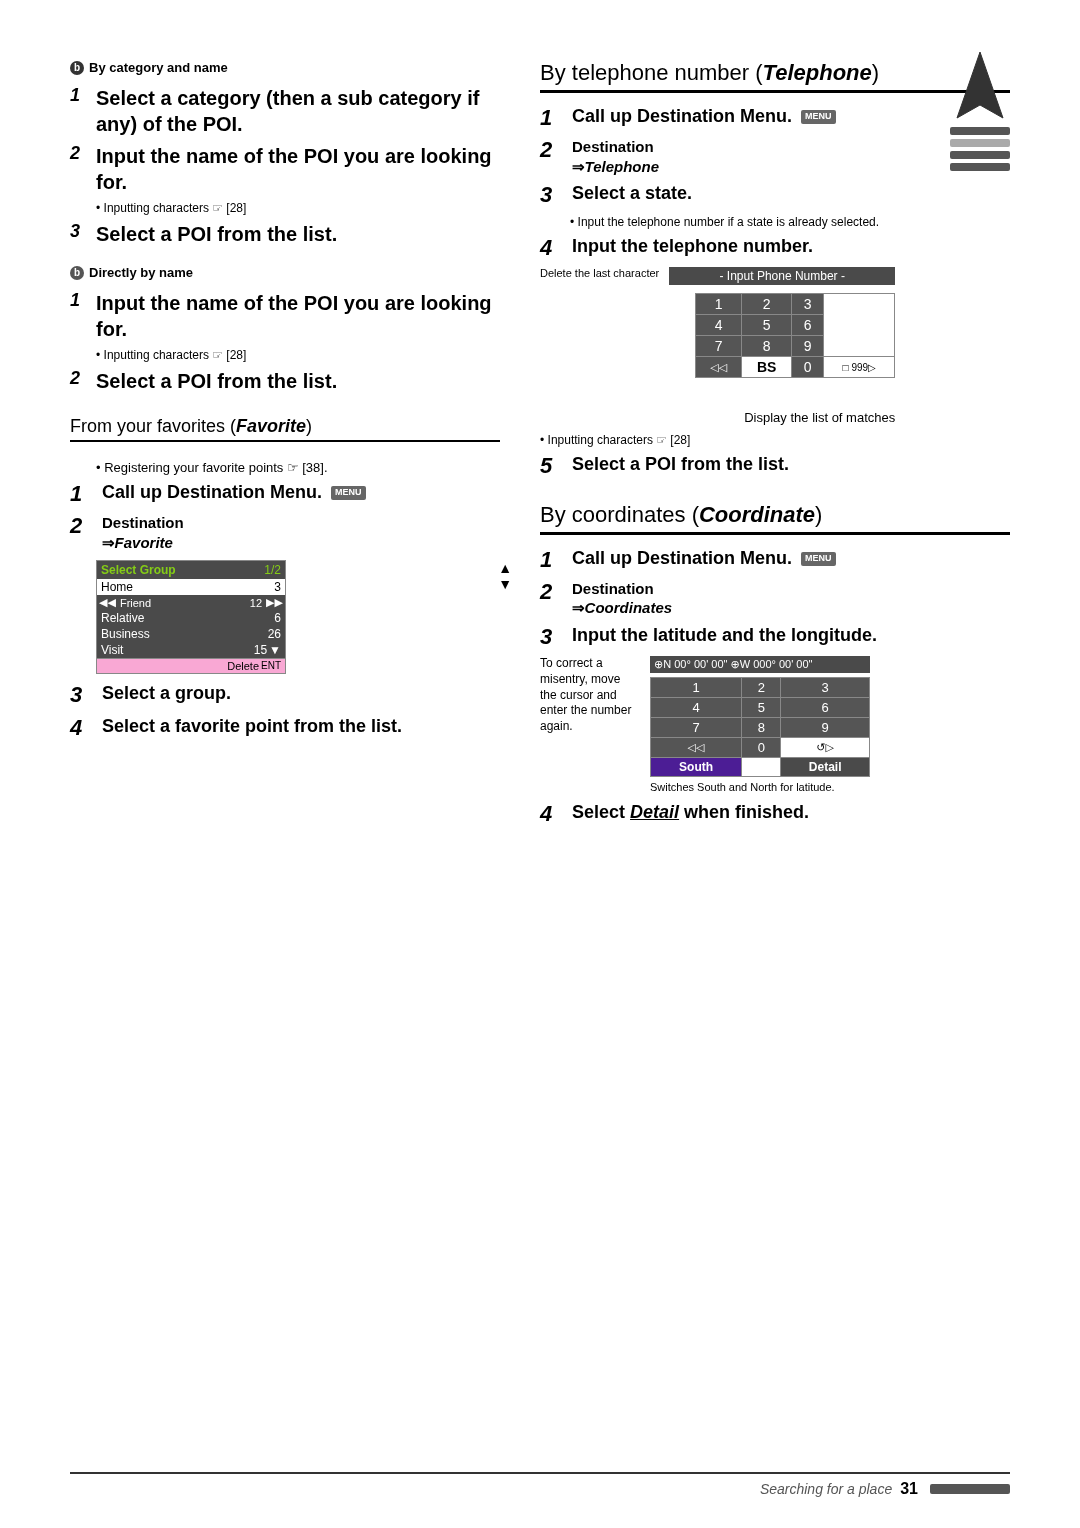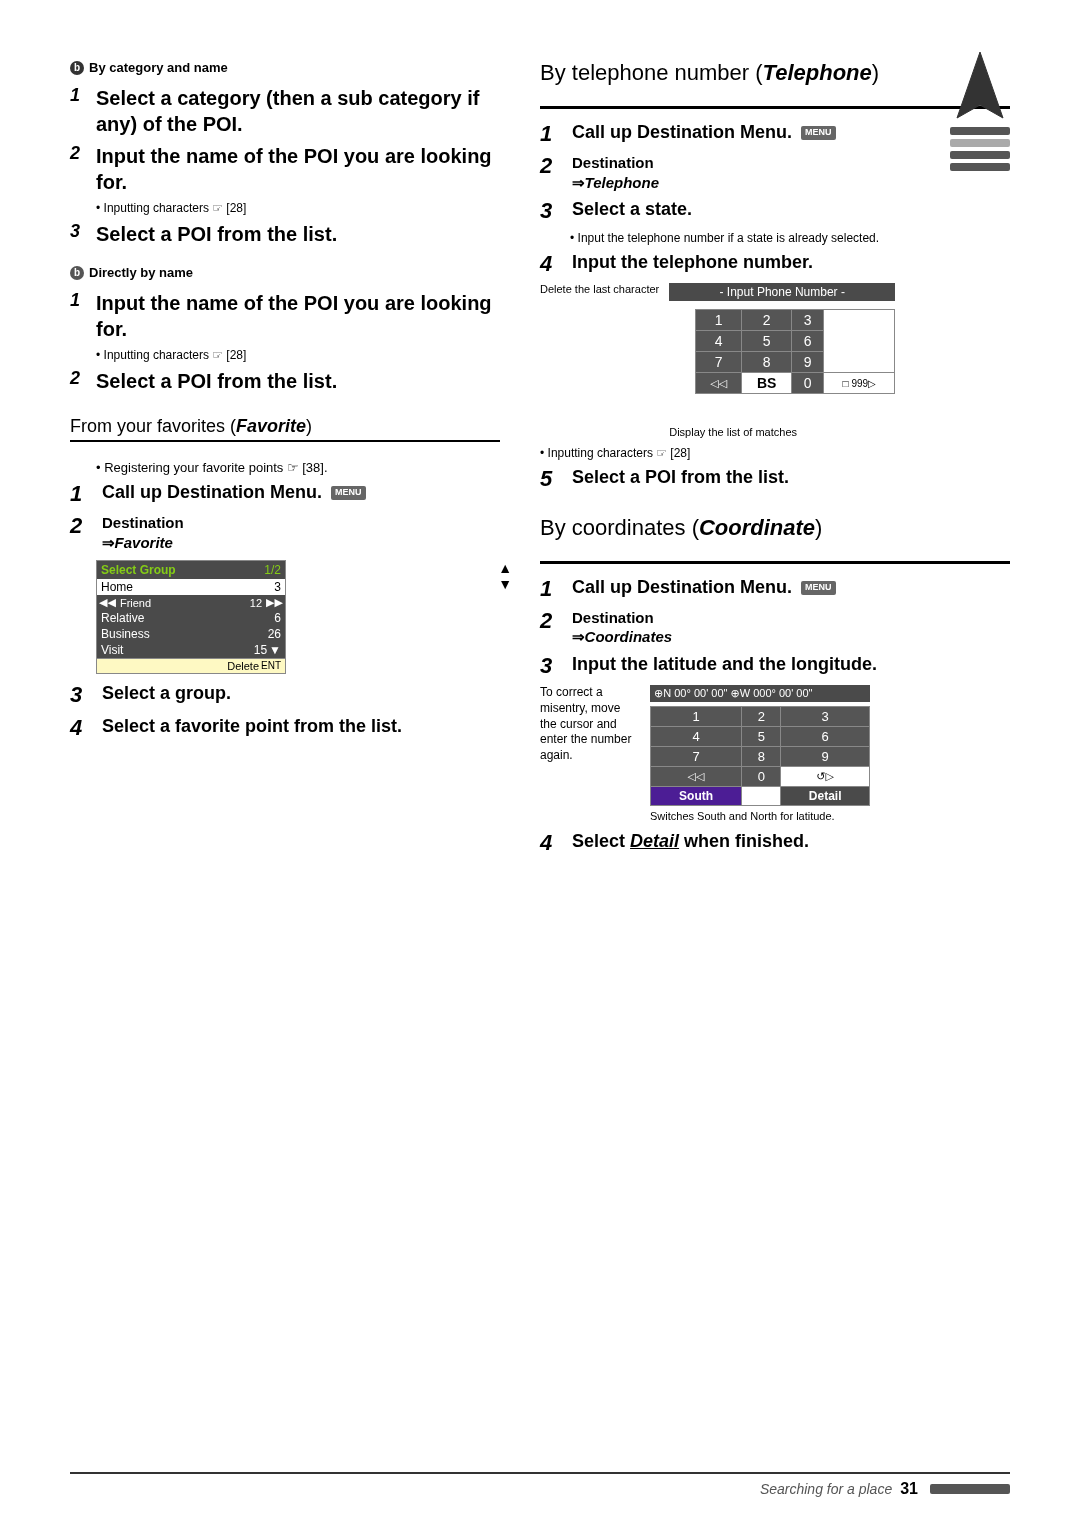--- a/index.html
+++ b/index.html
@@ -171,21 +171,21 @@
       font-size: 11px;
       padding: 1px 2px;
       align-items: center;
     }
     .fav-nav-arrows {
       font-size: 11px;
     }
     .fav-delete-row {
       display: flex;
       justify-content: flex-end;
-      background: #fef9c3;
+      background: #f9a8d4;
       border-top: 1px solid #888;
       font-size: 11px;
       padding: 1px 4px;
     }
     .scroll-indicator {
       position: absolute;
       right: -12px;
       top: 0;
       display: flex;
       flex-direction: column;
@@ -229,22 +229,22 @@
     .phone-table tr.bottomrow td.last {
       background: #fff;
       color: #000;
       font-size: 10px;
     }
     .delete-char-label {
       font-size: 11px;
       margin-left: 0px;
     }
     .display-matches {
-      font-size: 11px;
-      text-align: left;
+      font-size: 13px;
+      text-align: right;
       margin-bottom: 4px;
       margin-top: 32px;
     }
 
     
     .coord-display {
       font-size: 11px;
       margin-bottom: 4px;
       background: #4a4a4a;
       color: #fff;
@@ -339,21 +339,21 @@
       background: #555;
       margin-left: 12px;
       border-radius: 2px;
     }
 
     
     .right-section-heading {
       font-size: 22px;
       font-weight: bold;
       border-bottom: 3px solid #000;
-      padding-bottom: 20px;
+      padding-bottom: 4px;
       margin-bottom: 12px;
     }
     .right-section-heading .normal-part {
       font-weight: normal;
     }
     .right-section-heading .bold-italic-part {
       font-weight: bold;
       font-style: italic;
     }
 

